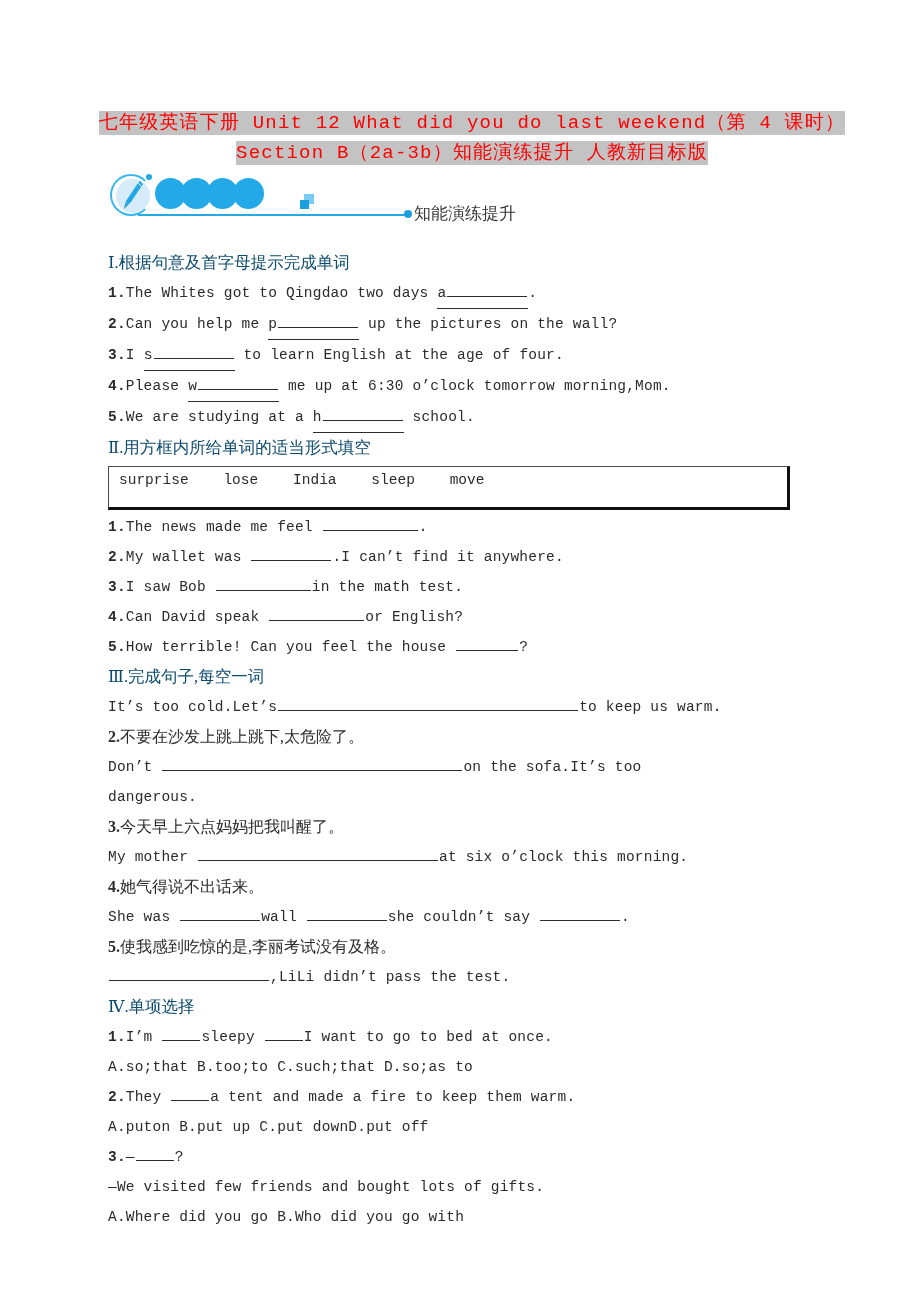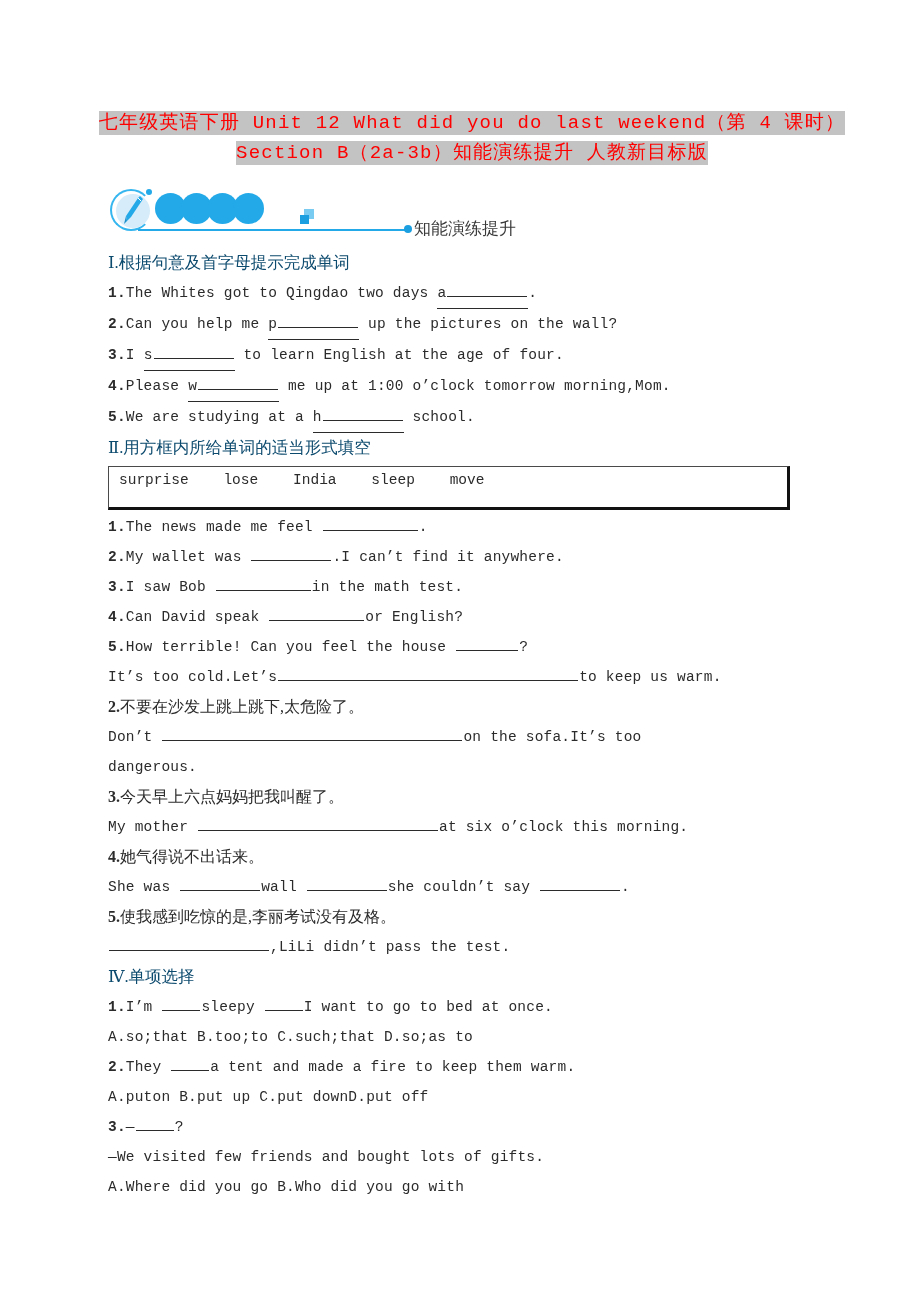--- a/index.html
+++ b/index.html
@@ -42,21 +42,21 @@
     font-family: "Liberation Mono", "DejaVu Sans Mono", monospace;
     font-size: 19px;
     letter-spacing: 1.2px;
     padding: 1px 0;
   }
 
   
   .logo-band {
     position: absolute;
     left: 108px;
-    top: 187px;
+    top: 172px;
     width: 560px;
     height: 52px;
   }
   .logo-ring {
     position: absolute;
     left: 2px; top: 2px;
     width: 42px; height: 42px;
     border-radius: 50%;
     border: 2px solid #36b6ef;
     border-right-color: transparent;
@@ -237,40 +237,41 @@
   <div class="content">
 
     <div class="sec-head">Ⅰ.根据句意及首字母提示完成单词</div>
 
     <div class="q-line"><span class="q-num">1.</span><span>The Whites got to Qingdao two days </span><span class="blank-lead"><span>a</span><span class="blank b-md"></span></span><span>.</span></div>
 
     <div class="q-line"><span class="q-num">2.</span><span>Can you help me </span><span class="blank-lead"><span>p</span><span class="blank b-md"></span></span><span> up the pictures on the wall?</span></div>
 
     <div class="q-line"><span class="q-num">3.</span><span>I </span><span class="blank-lead"><span>s</span><span class="blank b-md"></span></span><span> to learn English at the age of four.</span></div>
 
-    <div class="q-line"><span class="q-num">4.</span><span>Please </span><span class="blank-lead"><span>w</span><span class="blank b-md"></span></span><span> me up at 1:00 o’clock tomorrow morning,Mom.</span></div>
+    <div class="q-line"><span class="q-num">4.</span><span>Please </span><span class="blank-lead"><span>w</span><span class="blank b-md"></span></span><span> me up at 6:30 o’clock tomorrow morning,Mom.</span></div>
 
     <div class="q-line"><span class="q-num">5.</span><span>We are studying at a </span><span class="blank-lead"><span>h</span><span class="blank b-md"></span></span><span> school.</span></div>
 
     <div class="sec-head">Ⅱ.用方框内所给单词的适当形式填空</div>
 
     <div class="wordbox">
       <div class="wordbox-inner">surprise    lose    India    sleep    move</div>
     </div>
 
     <div class="q-line"><span class="q-num">1.</span><span>The news made me feel </span><span class="blank b-lg"></span><span>.</span></div>
 
     <div class="q-line"><span class="q-num">2.</span><span>My wallet was </span><span class="blank b-md"></span><span>.I can’t find it anywhere.</span></div>
 
     <div class="q-line"><span class="q-num">3.</span><span>I saw Bob </span><span class="blank b-lg"></span><span>in the math test.</span></div>
 
     <div class="q-line"><span class="q-num">4.</span><span>Can David speak </span><span class="blank b-lg"></span><span>or English?</span></div>
 
     <div class="q-line"><span class="q-num">5.</span><span>How terrible! Can you feel the house </span><span class="blank b-sm"></span><span>?</span></div>
 
+    <div class="sec-head">Ⅲ.完成句子,每空一词</div>
 
     <div class="q-line"><span>It’s too cold.Let’s</span><span class="blank b-xxxl"></span><span>to keep us warm.</span></div>
 
     <div class="q-line cn"><span class="q-num">2.</span><span>不要在沙发上跳上跳下,太危险了。</span></div>
     <div class="q-line"><span>Don’t </span><span class="blank b-xxxl"></span><span>on the sofa.It’s too</span></div>
     <div class="q-line">dangerous.</div>
 
     <div class="q-line cn"><span class="q-num">3.</span><span>今天早上六点妈妈把我叫醒了。</span></div>
     <div class="q-line"><span>My mother </span><span class="blank b-xxl"></span><span>at six o’clock this morning.</span></div>
 

